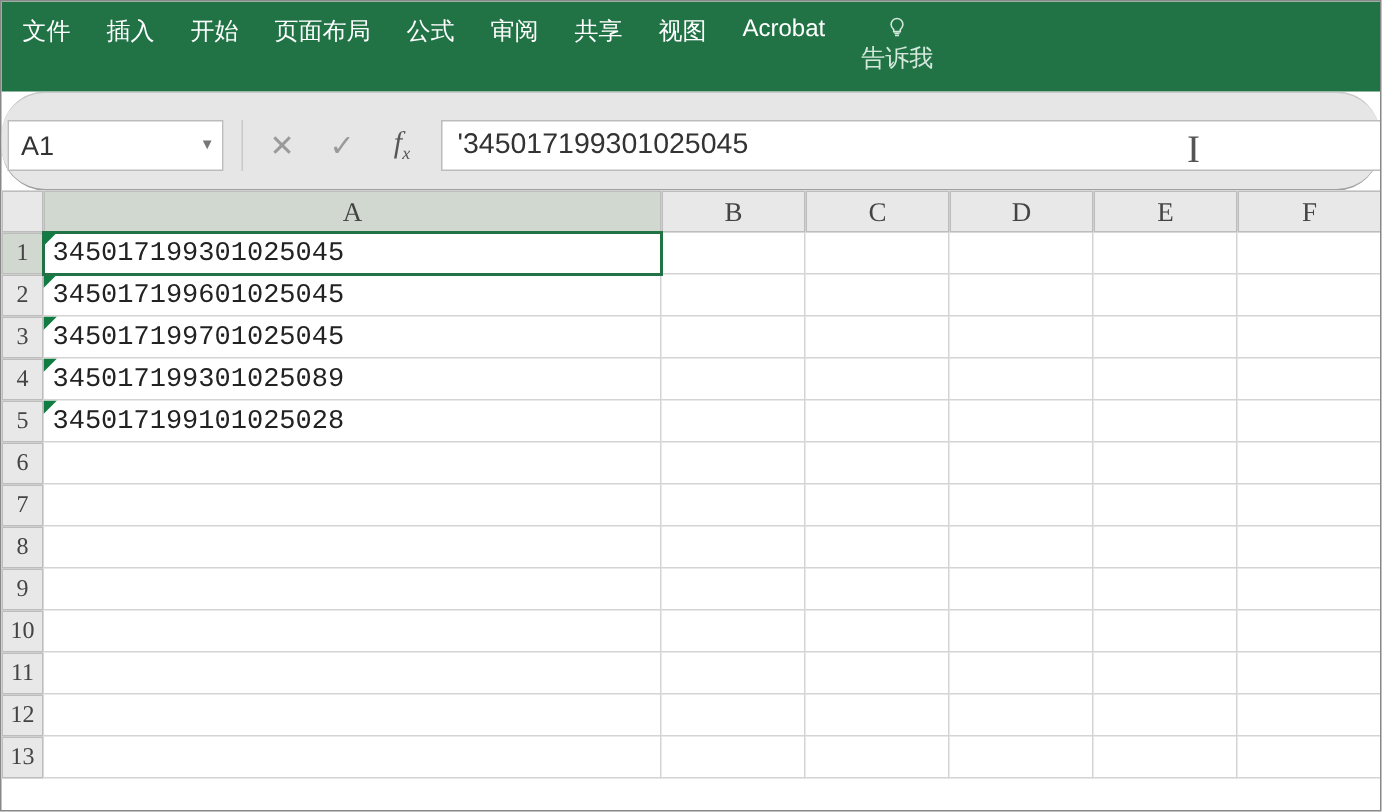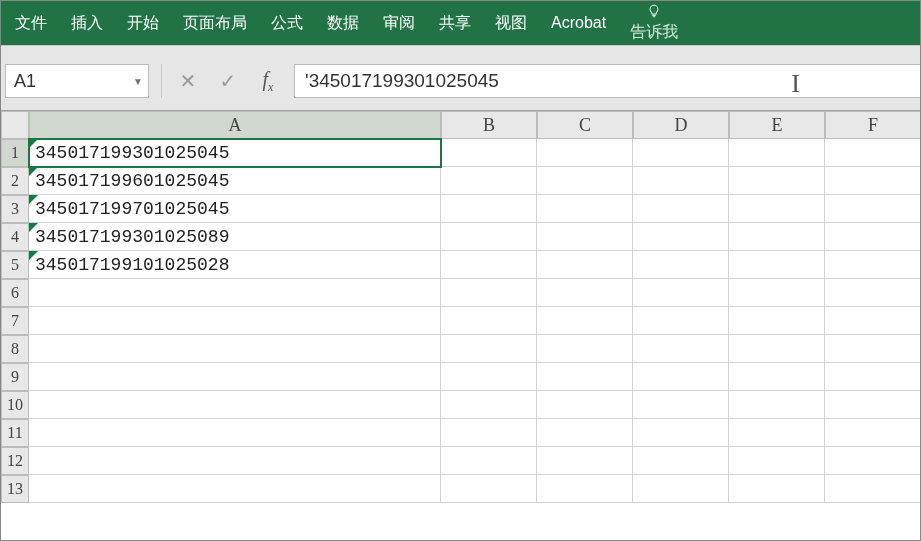--- a/index.html
+++ b/index.html
@@ -8,23 +8,23 @@
     font-size: 14px;
     background: #fff;
     width: 921px;
     height: 541px;
     overflow: hidden;
     border: 1px solid #888;
   }
   
   .ribbon {
     background: #217346;
-    height: 44px;
-    display: flex;
-    align-items: center;
+    height: 60px;
+    display: flex;
+    align-items: flex-start;
     padding: 0 2px;
     color: #fff;
   }
   .ribbon-tab {
     padding: 10px 12px;
     font-size: 16px;
     cursor: pointer;
     white-space: nowrap;
   }
   .ribbon-tab.tellme {
@@ -43,20 +43,21 @@
   
   .formula-area {
     display: flex;
     align-items: stretch;
     height: 66px;
     background: #e6e6e6;
     border-top: 1px solid #c8c8c8;
     border-bottom: 1px solid #a0a0a0;
     padding-top: 18px;
     padding-bottom: 12px;
+    border-radius: 29px;
   }
   .name-box-wrap {
     width: 144px;
     margin-left: 4px;
     margin-right: 6px;
     position: relative;
   }
   .name-box {
     width: 100%;
     height: 34px;
@@ -175,21 +176,20 @@
 </style>
 </head>
 <body>
 
 <div class="ribbon">
   <div class="ribbon-tab">文件</div>
   <div class="ribbon-tab">插入</div>
   <div class="ribbon-tab">开始</div>
   <div class="ribbon-tab">页面布局</div>
   <div class="ribbon-tab">公式</div>
-  <div class="ribbon-tab">数据</div>
   <div class="ribbon-tab">审阅</div>
   <div class="ribbon-tab">共享</div>
   <div class="ribbon-tab">视图</div>
   <div class="ribbon-tab">Acrobat</div>
   <div class="ribbon-tab tellme">
     <span class="bulb-icon">
       <svg viewBox="0 0 16 16" width="14" height="14">
           <path fill="none" stroke="#d4e8dc" stroke-width="1.2" d="M8 1.5c-2.5 0-4.5 2-4.5 4.5 0 1.8 1 3 2 4v1.5h5V10c1-1 2-2.2 2-4 0-2.5-2-4.5-4.5-4.5zM6 13h4M6.5 14.5h3"></path>
         </svg>
     </span>

